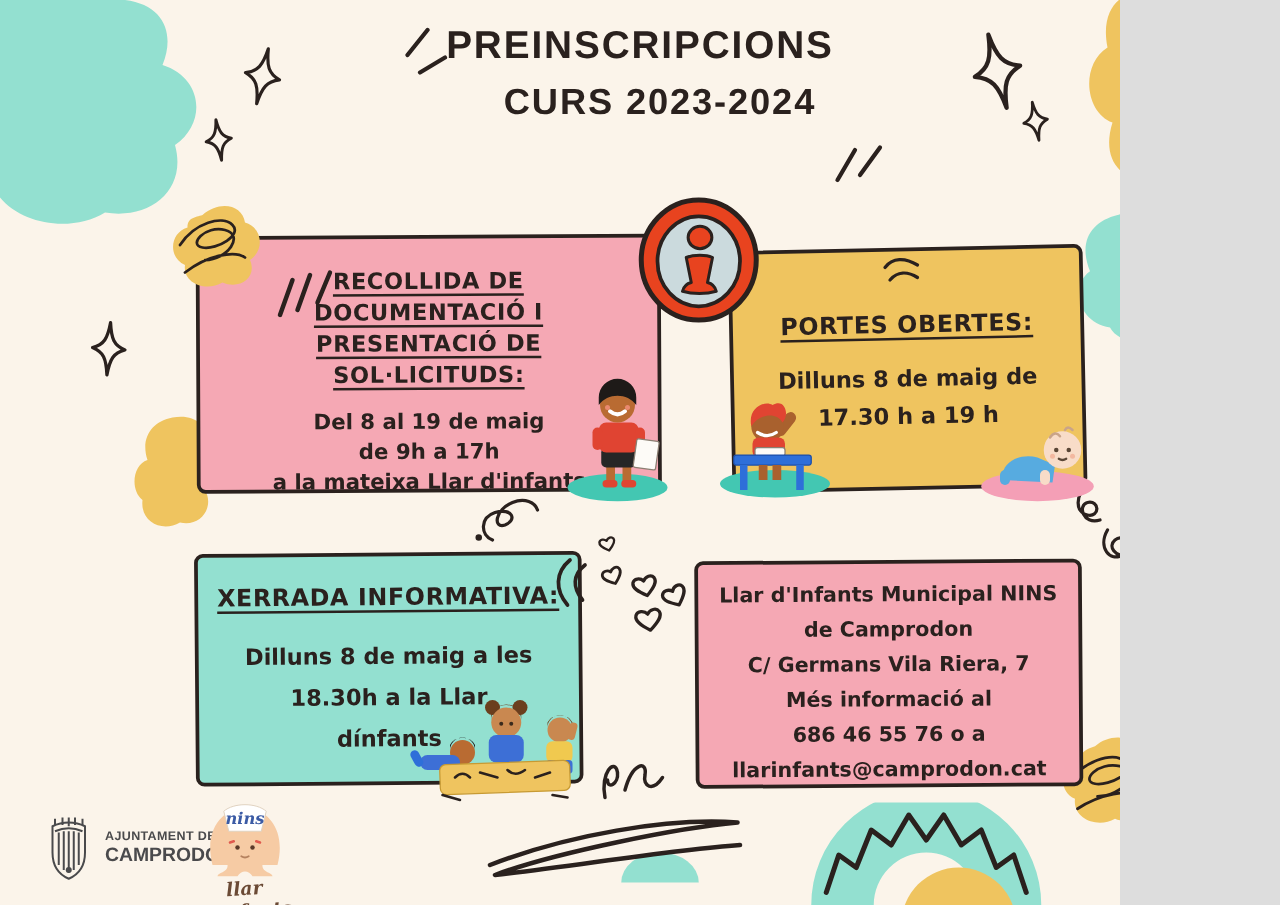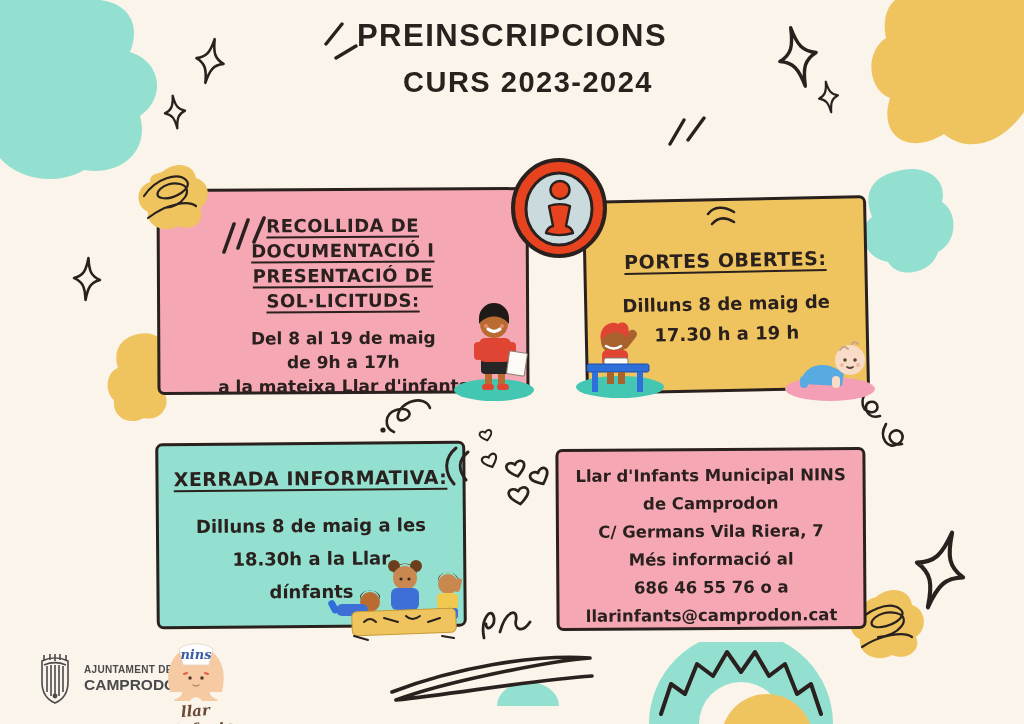--- a/index.html
+++ b/index.html
@@ -1,21 +1,21 @@
 <!DOCTYPE html>
 <html style="--background: #FBF4EA; --pink: #F5A8B4; --yellow: #EFC45F; --teal: #93E0D0; --teal-dark: #43C7B2; --ink: #2A211E; --info-red: #E8431F; --info-inner: #CBDADD;"><head>
 <meta charset="utf-8">
 <style>
   :root{
     --background:#FBF4EA; --pink:#F5A8B4; --yellow:#EFC45F; --teal:#93E0D0;
     --teal-dark:#43C7B2; --ink:#2A211E; --info-red:#E8431F; --info-inner:#CBDADD;
   }
   *{box-sizing:border-box; margin:0; padding:0;}
   body{font-family:"DejaVu Sans",sans-serif; background:#ddd;}
-  #canvas{position:relative; width:1024px; height:724px; background:var(--background); overflow:hidden;}
+  #canvas{position:relative; width:896px; height:724px; background:var(--background); overflow:hidden;}
   .abs{position:absolute;}
   
   .title{left:0; top:16px; width:1024px; text-align:center; color:var(--ink); z-index:4;
          font-family:"Liberation Sans",sans-serif; font-weight:700;}
   .title-l1{font-size:31px; line-height:40px; letter-spacing:1.5px;}
   .title-l2{font-size:31px; line-height:40px; letter-spacing:1.5px;}
   .title-l3{font-size:29px; line-height:36px; letter-spacing:1.5px; margin-top:8px; transform:translateX(16px);}
   
   .box{border:3.5px solid var(--ink); border-radius:7px; text-align:center; color:var(--ink); z-index:3;}
   .box-heading{font-weight:700; letter-spacing:0.5px; text-decoration:underline;

